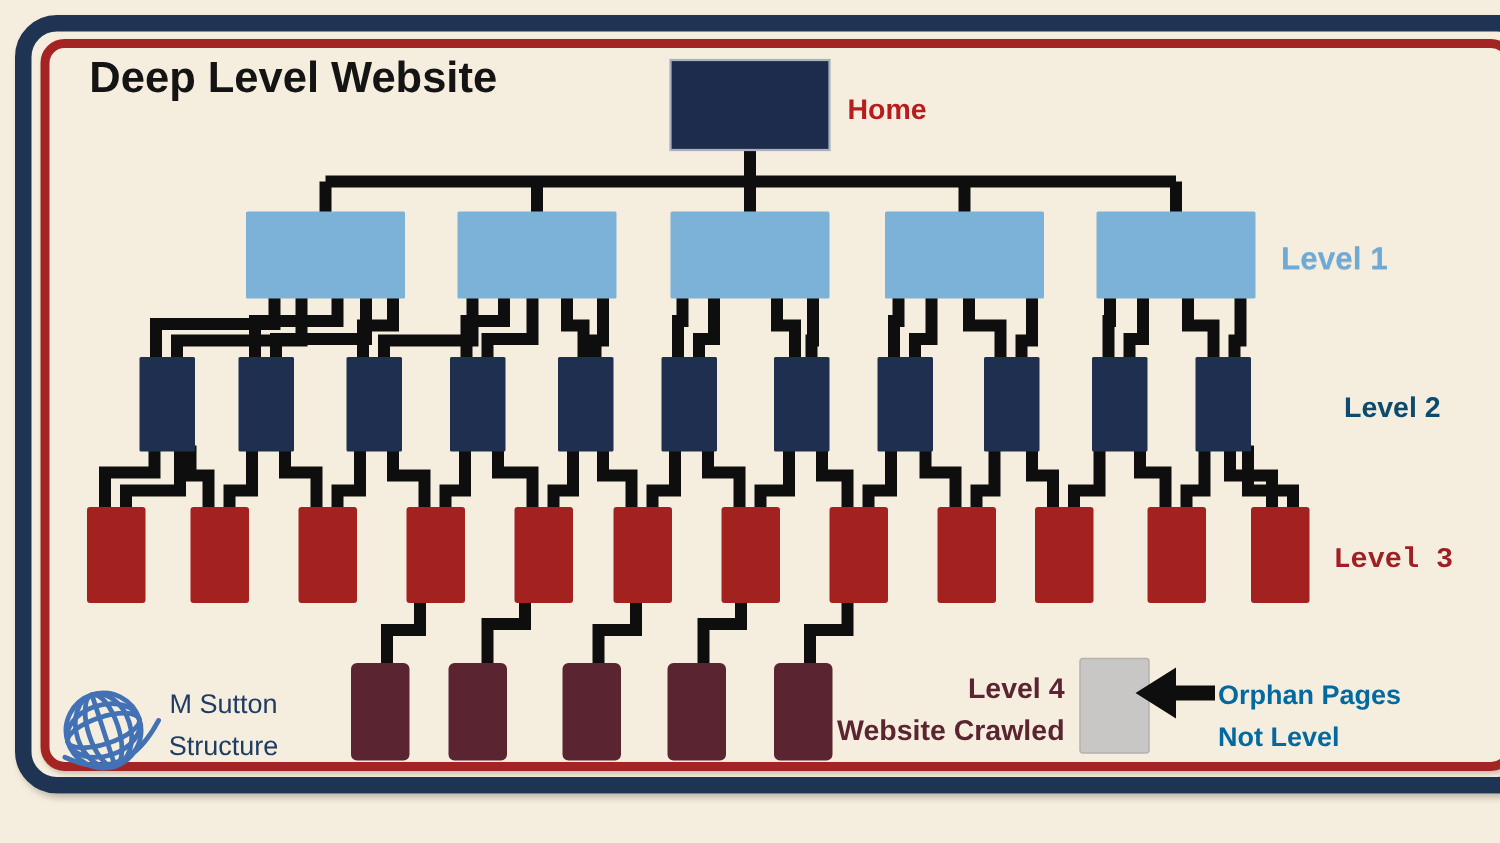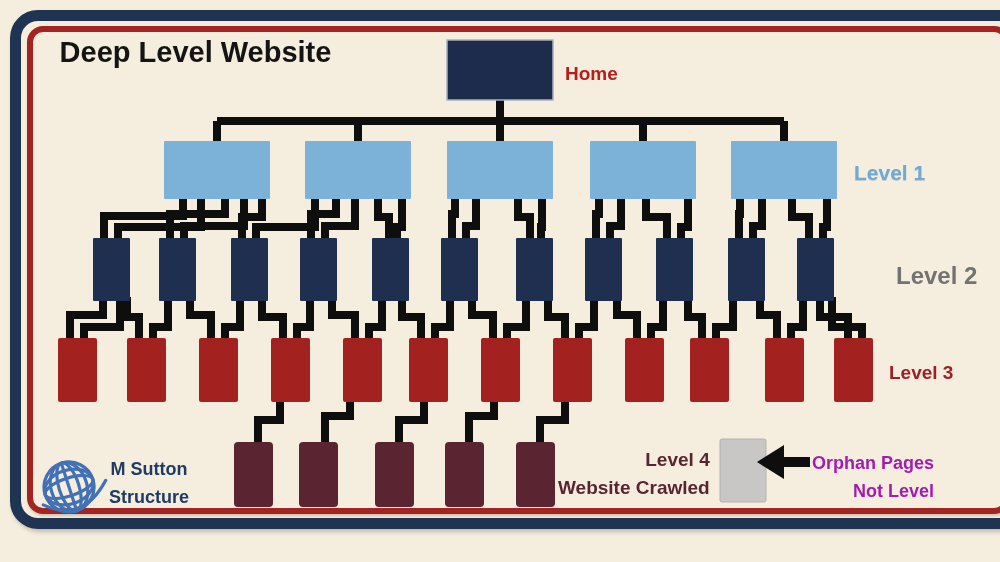--- a/index.html
+++ b/index.html
@@ -18,27 +18,27 @@
     box-shadow:1px 2px 3px rgba(100,90,75,.3);
   }
   #diagram{position:absolute;top:0;left:0;}
   .lbl{position:absolute;font-weight:bold;color:#b91c1c;white-space:nowrap;}
   .title{
     position:absolute;left:38px;top:30px;width:315px;text-align:center;
     font-size:29px;line-height:44px;font-weight:bold;color:#141414;
   }
   .home-label{left:565px;top:63px;font-size:19px;}
   .l1-label{left:843px;top:161px;font-size:21px;color:#6fa9d6;text-shadow:0 1px 0 rgba(60,100,140,.25);margin-left:11px;}
-  .l2-label{left:896px;top:262px;font-size:24px;color:#737373;}
-  .l3-label{left:889px;top:362px;font-size:19px;color:#9e1f24;}
+  .l2-label{left:896px;top:262px;font-size:19px;color:#0c4a6e;}
+  .l3-label{left:889px;top:362px;font-size:19px;color:#9e1f24;font-family:Liberation Mono, monospace;}
   .l4-label{left:558px;top:446px;font-size:19px;line-height:28px;color:#5b2431;text-align:right;}
-  .orphan-label{left:812px;top:449px;font-size:18px;line-height:28px;color:#a21caf;text-align:right;}
+  .orphan-label{left:812px;top:449px;font-size:18px;line-height:28px;color:#0369a1;}
   .logo-text{
     position:absolute;left:96px;top:455px;width:106px;text-align:center;
-    font-size:18px;line-height:28px;font-weight:bold;color:#1f3c64;
+    font-size:18px;line-height:28px;font-weight:normal;color:#1f3c64;
   }
   .globe{position:absolute;left:32px;top:447px;}
 </style>
 </head>
 <body>
 
 <div class="canvas">
   <div class="frame-navy"></div>
   <div class="frame-red"></div>
 

